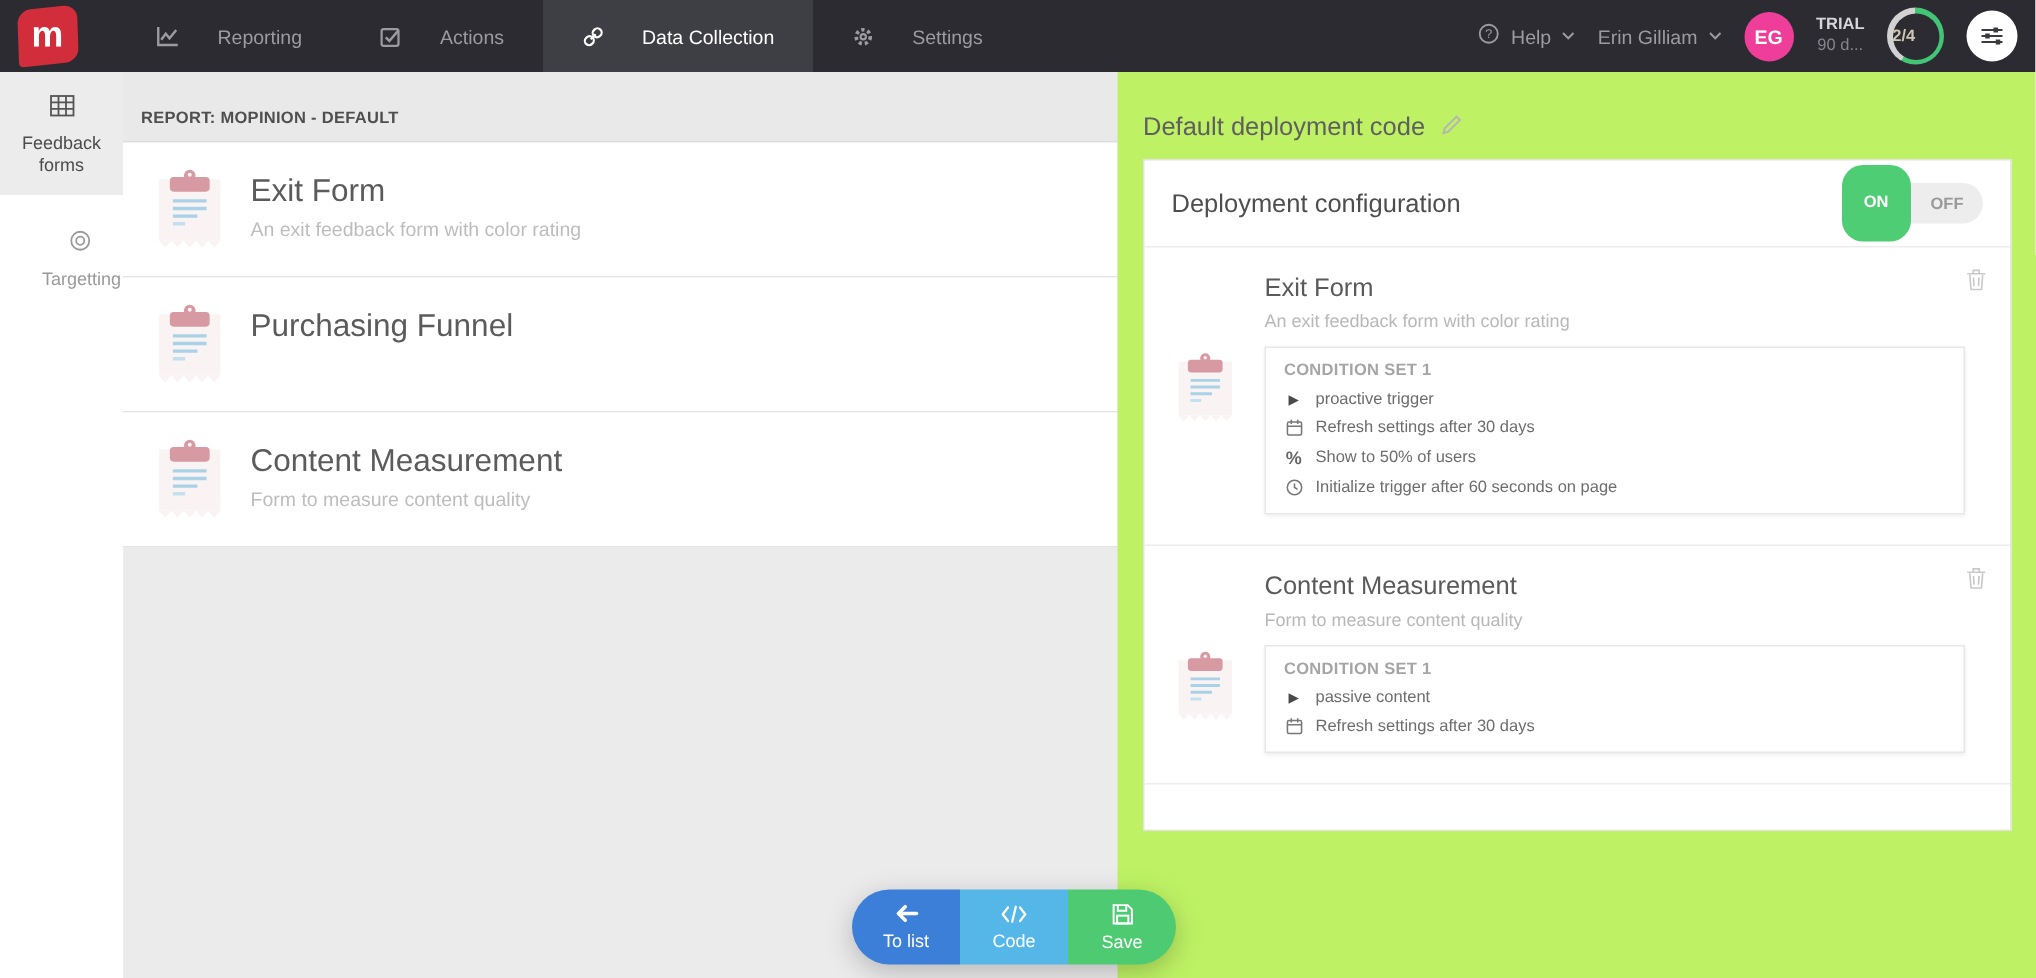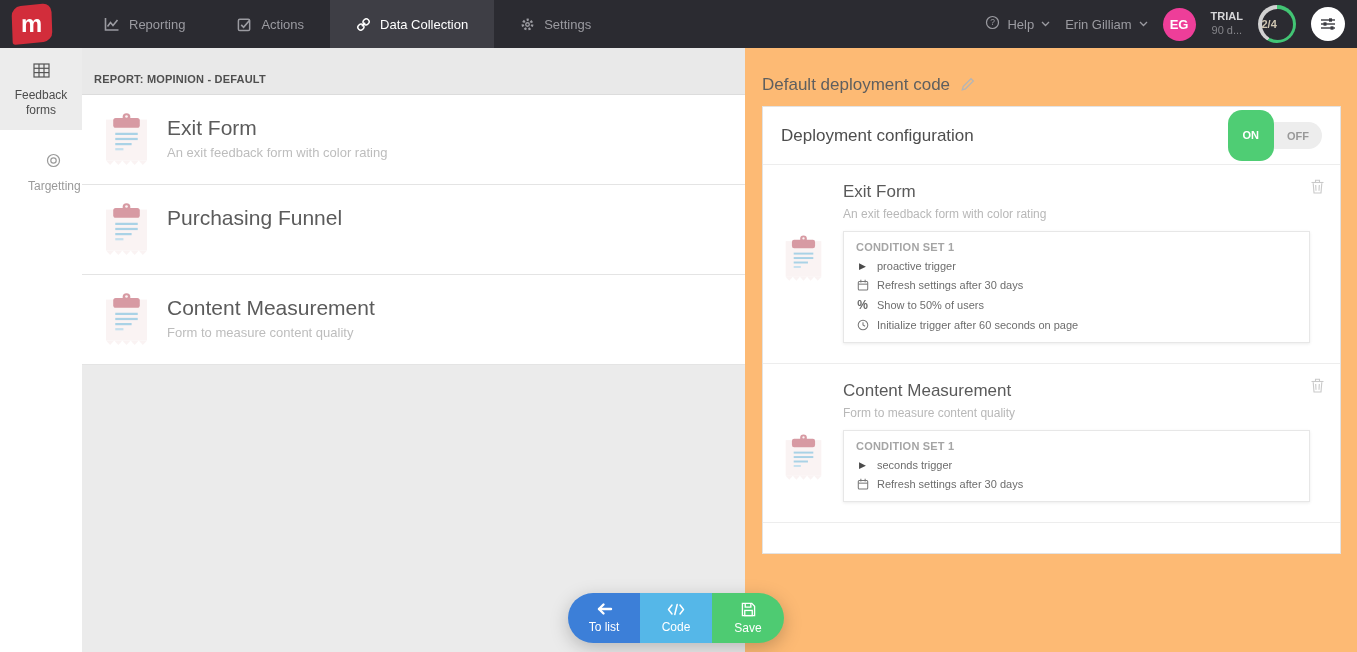--- a/index.html
+++ b/index.html
@@ -8,21 +8,21 @@
   .app { position:relative; width:1357px; height:652px; }
 
   
   .topnav { height:48px; background:#2b2b31; display:flex; align-items:stretch; }
   .logo-wrap { width:78px; display:flex; align-items:center; padding-left:12px; }
   .logo { width:40px; height:38px; background:#d22d3b; border-radius:9px 9px 9px 3px;
           transform:rotate(-6deg) skewX(-4deg); display:flex; align-items:center; justify-content:center;
           color:#fff; font-weight:bold; font-size:24px; }
   .logo span { transform:rotate(6deg) skewX(4deg); }
   .nav-tabs { display:flex; }
-  .nav-tab { display:flex; align-items:center; gap:9px; padding:0 26px; color:#9b9ba1; font-size:13px; cursor:pointer; }
+  .nav-tab { display:flex; align-items:center; gap:25px; padding:0 26px; color:#9b9ba1; font-size:13px; cursor:pointer; }
   .nav-tab.active { background:#3e3e45; color:#fff; }
   .nav-tab svg { display:block; }
   .nav-right { margin-left:auto; display:flex; align-items:center; gap:15px; padding-right:12px; color:#9b9ba1; font-size:13px; }
   .nav-group { display:flex; align-items:center; gap:7px; cursor:pointer; }
   .avatar { width:33px; height:33px; border-radius:50%; background:#ee3e99; color:#fff; font-size:13px; font-weight:bold;
             display:flex; align-items:center; justify-content:center; }
   .trial { text-align:center; line-height:1.25; }
   .trial-label { color:#d6d6d8; font-size:11px; font-weight:bold; }
   .trial-days { color:#85858a; font-size:11px; }
   .ring { position:relative; width:38px; height:38px; border-radius:50%;
@@ -43,21 +43,21 @@
   .forms-panel { width:663px; background:#ebebeb; display:flex; flex-direction:column; }
   .report-bar { height:47px; background:#e9e9e9; border-bottom:1px solid #dcdcdc; font-size:11px; font-weight:bold;
                 color:#4f4f4f; letter-spacing:.2px; display:flex; align-items:flex-end; padding:0 0 9px 12px; }
   .form-row { background:#fff; height:90px; border-bottom:1px solid #e4e4e4; display:flex; padding-left:21px; cursor:pointer; }
   .form-row .clip-wrap { align-self:center; margin-right:17px; }
   .form-texts { align-self:flex-start; margin-top:21px; }
   .form-title { font-size:21px; color:#5b5b5b; }
   .form-sub { font-size:13px; color:#bdbdbd; margin-top:5px; }
 
   
-  .deploy-panel { flex:1; background:#fdba74; padding:0 16px 0 17px; }
+  .deploy-panel { flex:1; background:#bef264; padding:0 16px 0 17px; }
   .deploy-title-row { display:flex; align-items:center; gap:11px; margin-top:24px; height:26px; }
   .deploy-title { font-size:17px; color:#5f5f5f; }
   .deploy-card { margin-top:8px; background:#fff; border:1px solid #e3e3e3; height:448px; }
   .card-header { display:flex; align-items:center; justify-content:space-between; padding:15px 18px; border-bottom:1px solid #ededed; }
   .card-title { font-size:17px; color:#4e4e4e; }
   .toggle { display:flex; align-items:center; background:#ededed; border-radius:14px; height:27px; cursor:pointer; }
   .toggle-on { background:#4fcd74; color:#fff; border-radius:14px; padding:12px 15px; line-height:27px; font-size:11px; font-weight:bold; }
   .toggle-off { color:#999; padding:0 13px; font-size:11px; font-weight:bold; }
 
   .section { position:relative; display:flex; padding:17px 18px 20px 0; border-bottom:1px solid #ededed; }
@@ -394,21 +394,21 @@
               </svg>
             </span>
           </div>
           <div class="section-main">
             <div class="section-title">Content Measurement</div>
             <div class="section-sub">Form to measure content quality</div>
             <div class="condition-box">
               <div class="cond-label">CONDITION SET 1</div>
               <div class="cond-row">
                 <span class="cond-ic play-glyph">▶</span>
-                <span>seconds trigger</span>
+                <span>passive content</span>
               </div>
               <div class="cond-row">
                 <span class="cond-ic">
                   <svg width="12" height="12" viewBox="0 0 14 14">
                       <g fill="none" stroke="#777" stroke-width="1.2">
                         <rect x="1.5" y="2.8" width="11" height="10" rx="1.2"></rect>
                         <line x1="4.5" y1="1" x2="4.5" y2="4.2"></line>
                         <line x1="9.5" y1="1" x2="9.5" y2="4.2"></line>
                         <line x1="1.5" y1="6" x2="12.5" y2="6"></line>
                       </g>

